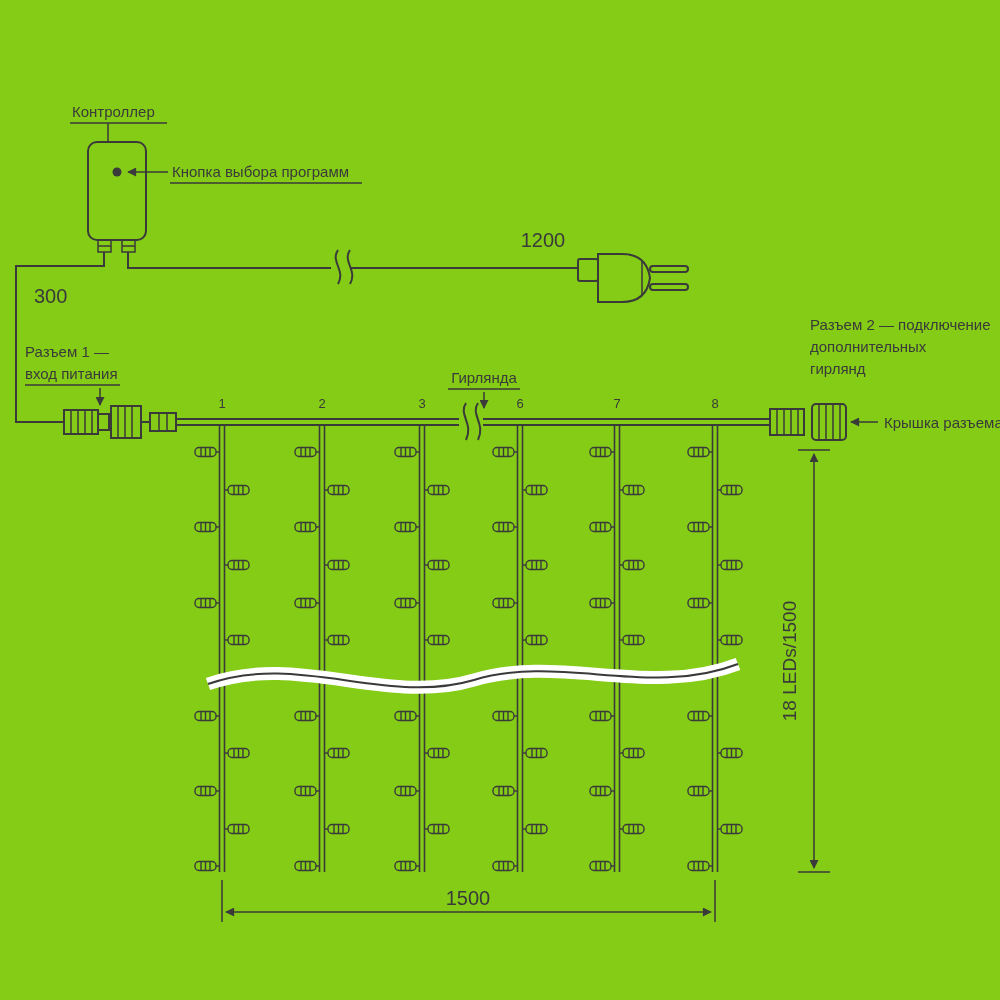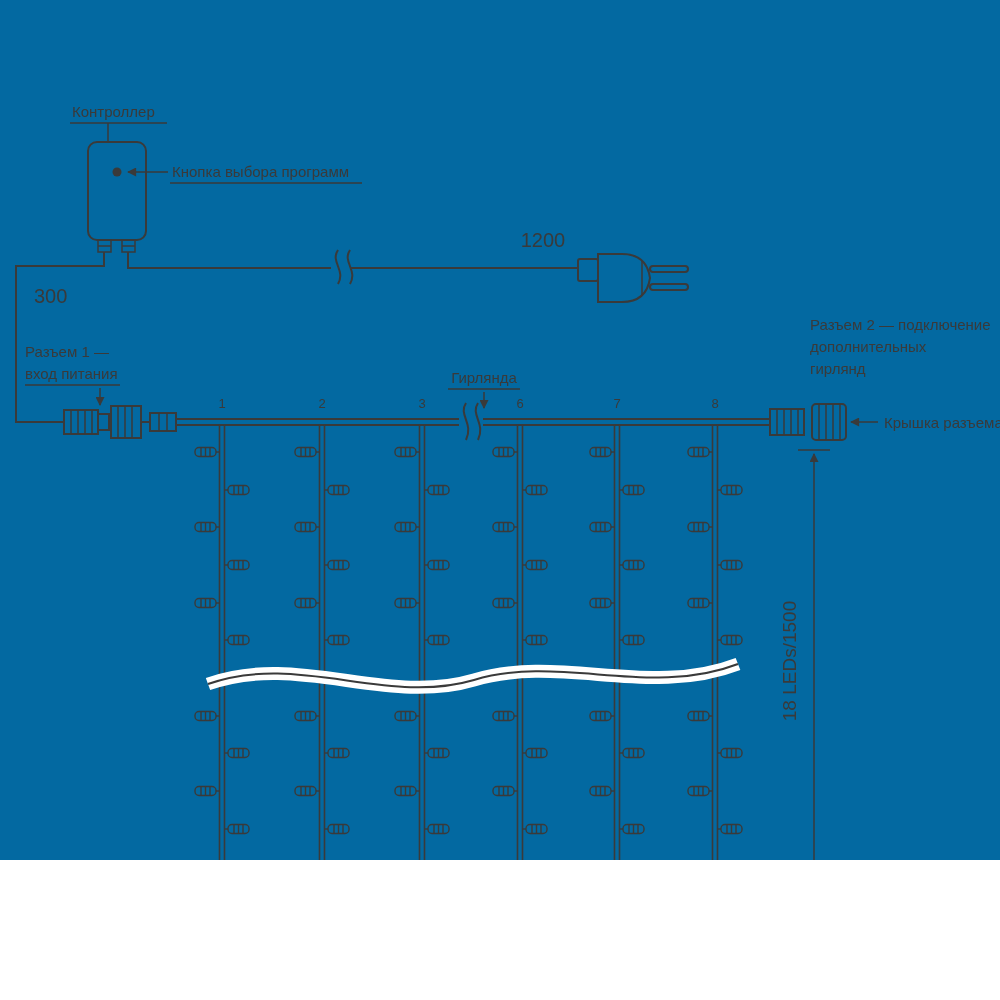--- a/index.html
+++ b/index.html
@@ -1,16 +1,16 @@
 <!DOCTYPE html>
 <html><head>
 <meta charset="utf-8">
 <style>
   html,body{margin:0;padding:0;background:#ffffff;}
-  .canvas{position:relative;width:1000px;height:860px;background:#0369a1;
+  .canvas{position:relative;width:1000px;height:1000px;background:#84cc16;
           font-family:"Liberation Sans","DejaVu Sans",sans-serif;overflow:hidden;}
   svg{display:block;}
   svg text{fill:#3a3a3a;stroke:none;font-family:"Liberation Sans","DejaVu Sans",sans-serif;}
   .ln{stroke:#3a3a3a;stroke-width:2;fill:none;}
   .thin{stroke-width:1.5;}
   .lbl{font-size:15px;}
   .num{font-size:20px;}
   .small{font-size:13px;}
   .dimtxt{font-size:19px;}
 </style>

